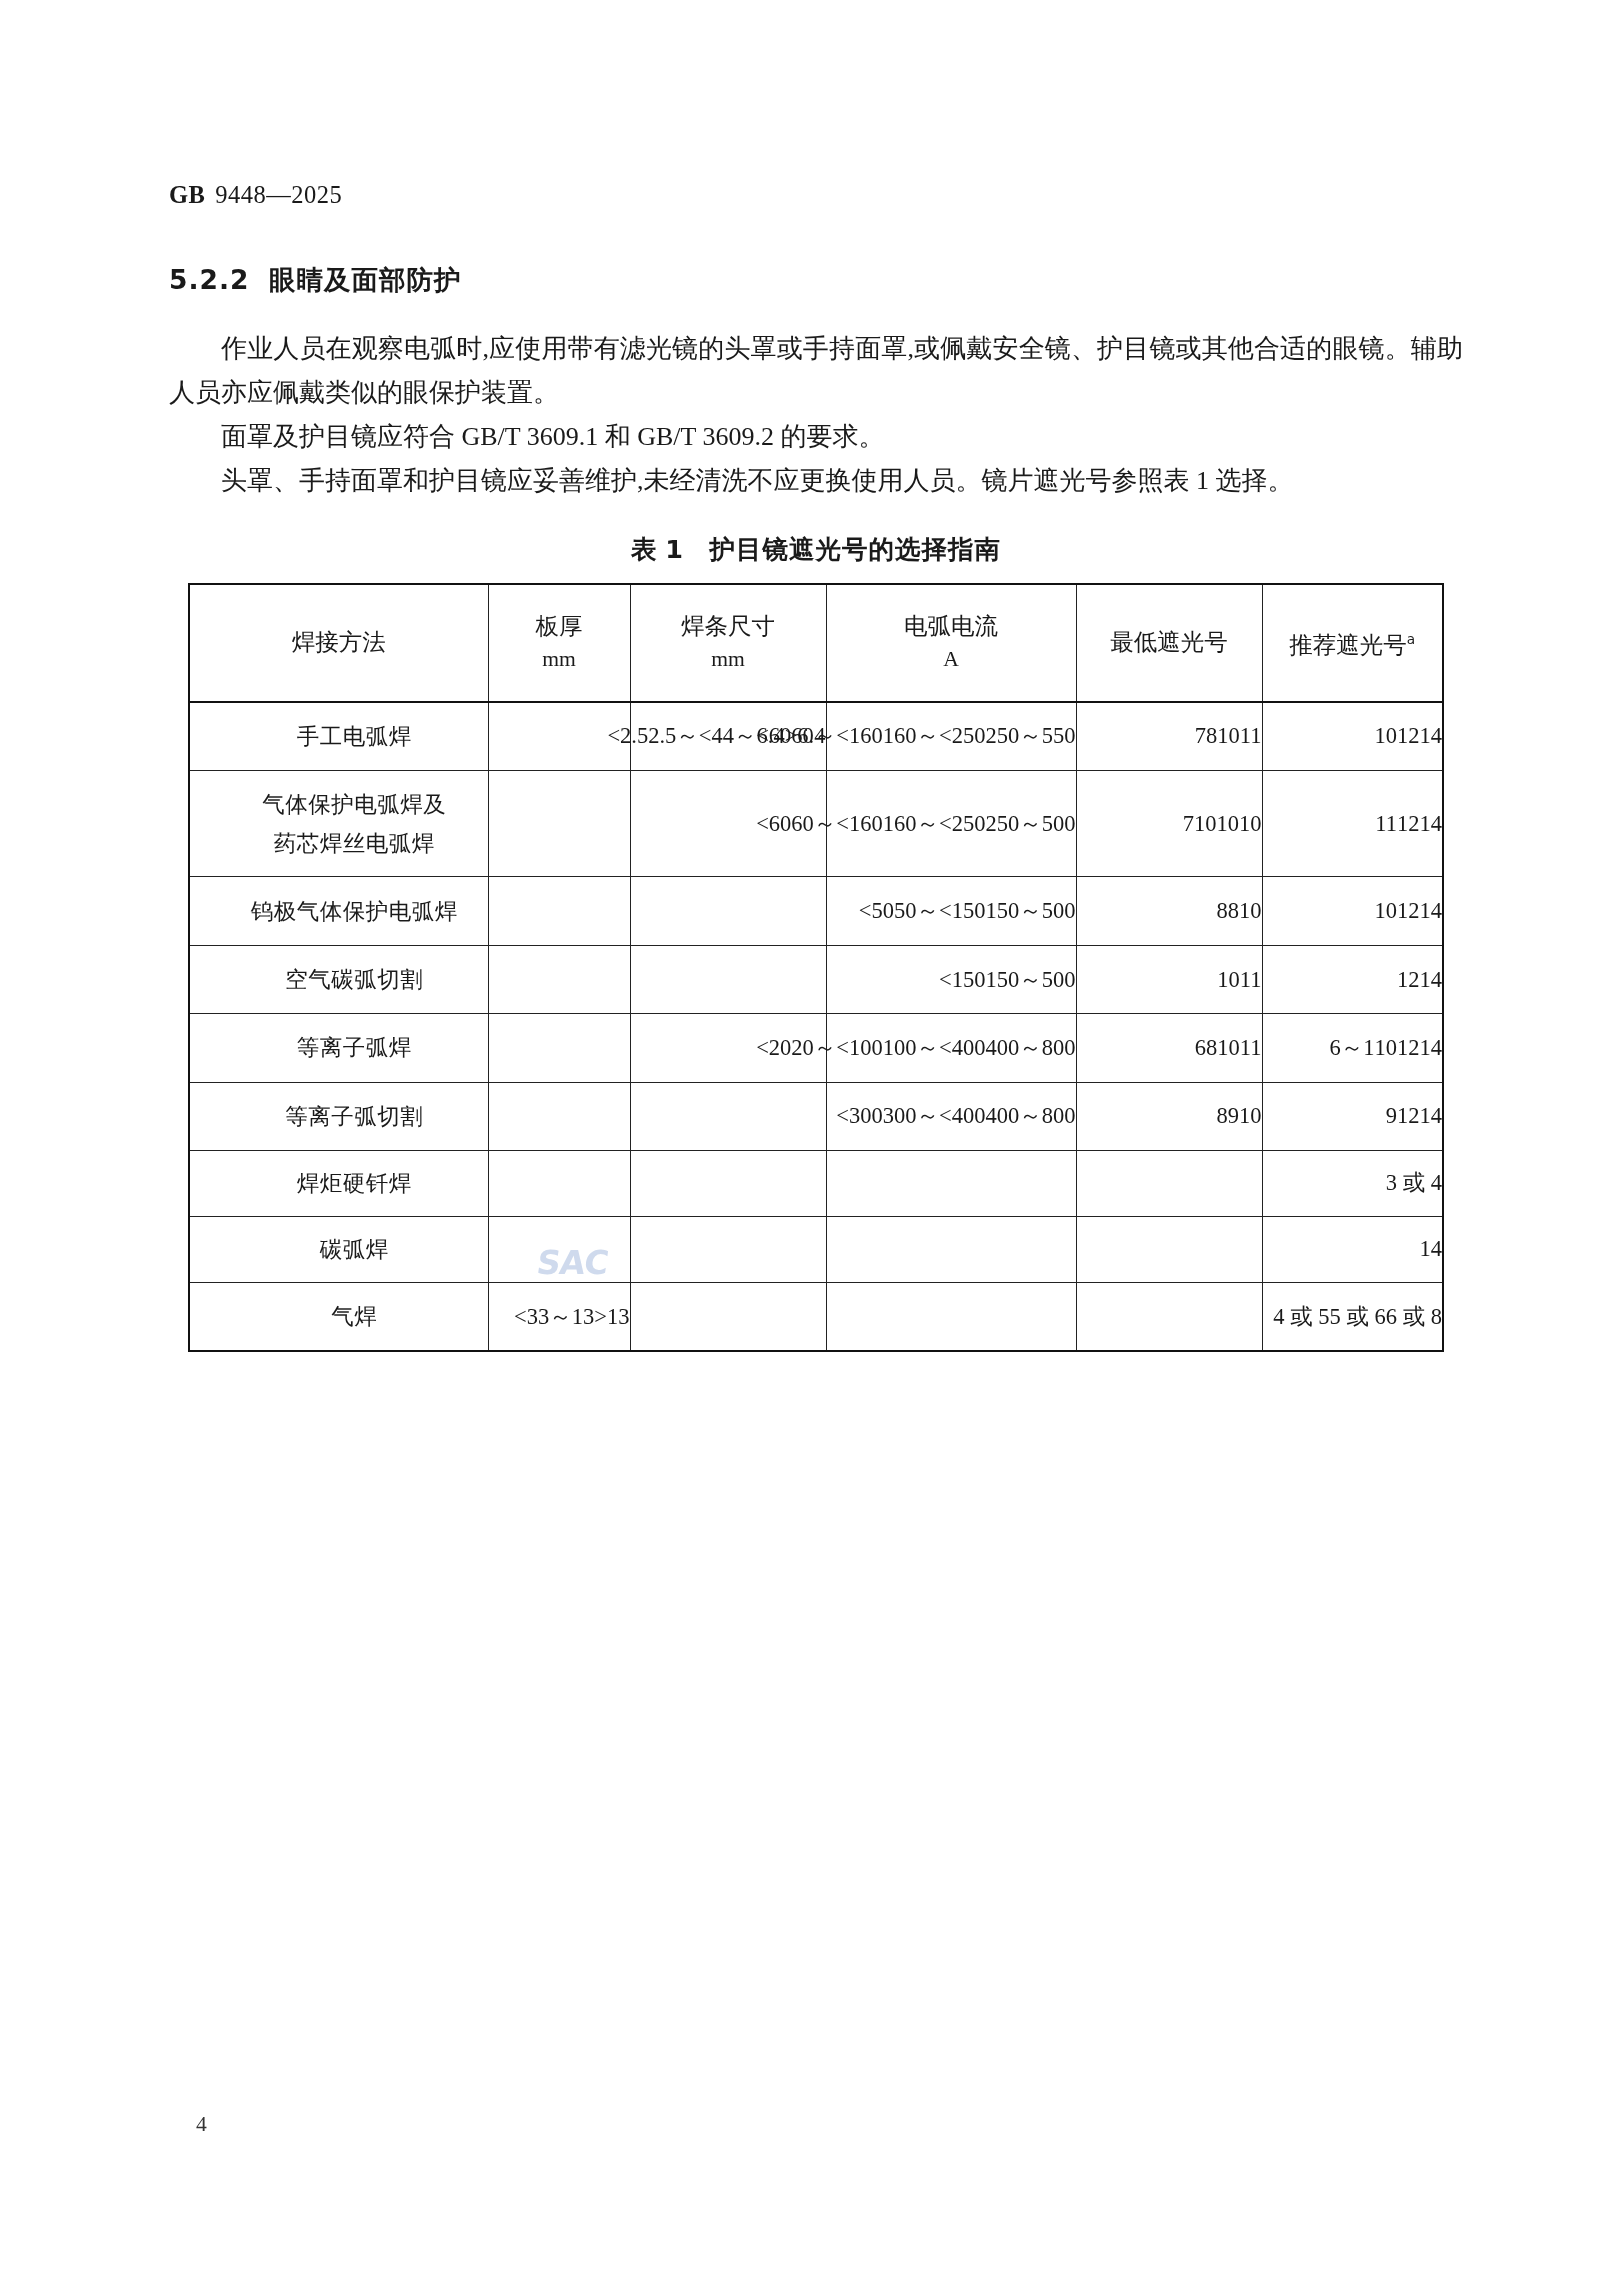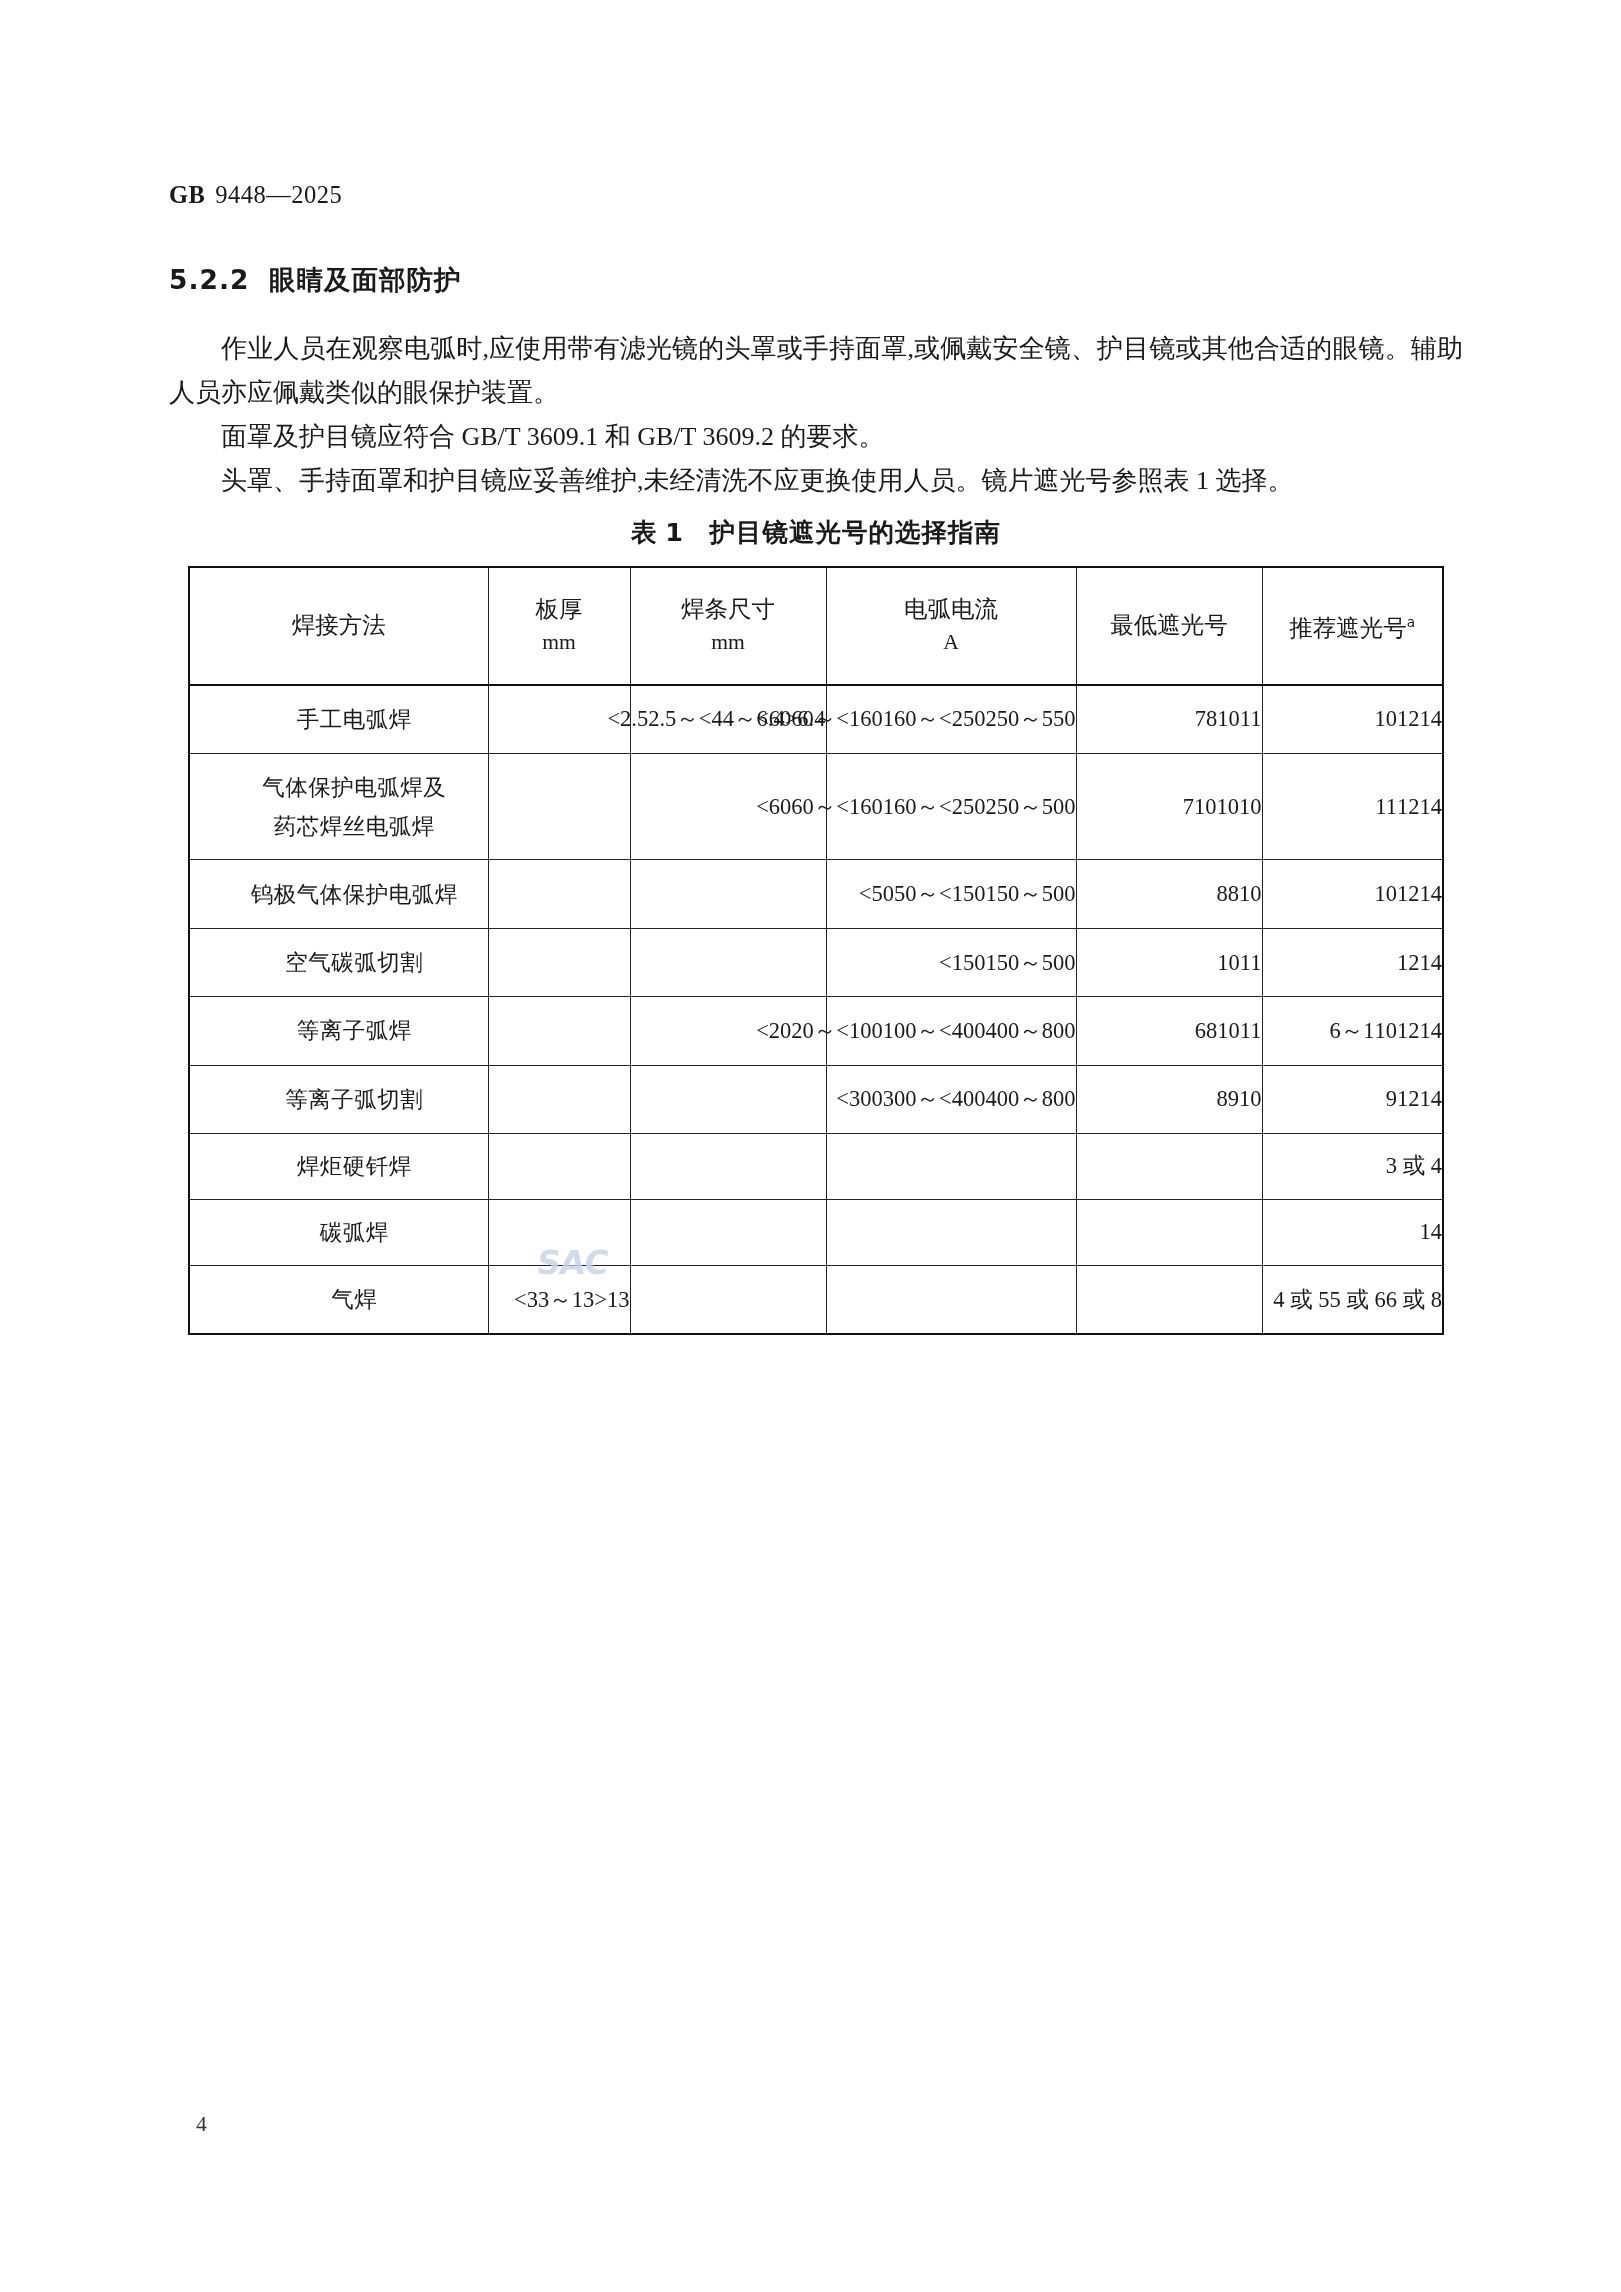--- a/index.html
+++ b/index.html
@@ -64,21 +64,21 @@
     text-justify: inter-ideograph;
     text-indent: 2em;
     margin: 0;
     letter-spacing: 0px;
   }
   .para.first { margin-top: 29px; }
   .para + .para { margin-top: 0px; }
 
   
   .table-caption {
-    margin-top: 12px;
+    margin-top: 29px;
     margin-bottom: 15.7px;
     text-align: center;
     font-size: 25.5px;
     font-weight: bold;
     font-family: "DejaVu Sans", "Liberation Sans", sans-serif;
     letter-spacing: 1px;
   }
   .table-caption .tnum { margin: 0 11.8px 0 7.8px; }
   .table-caption .tlbl { margin-left: 13.7px; }
 

